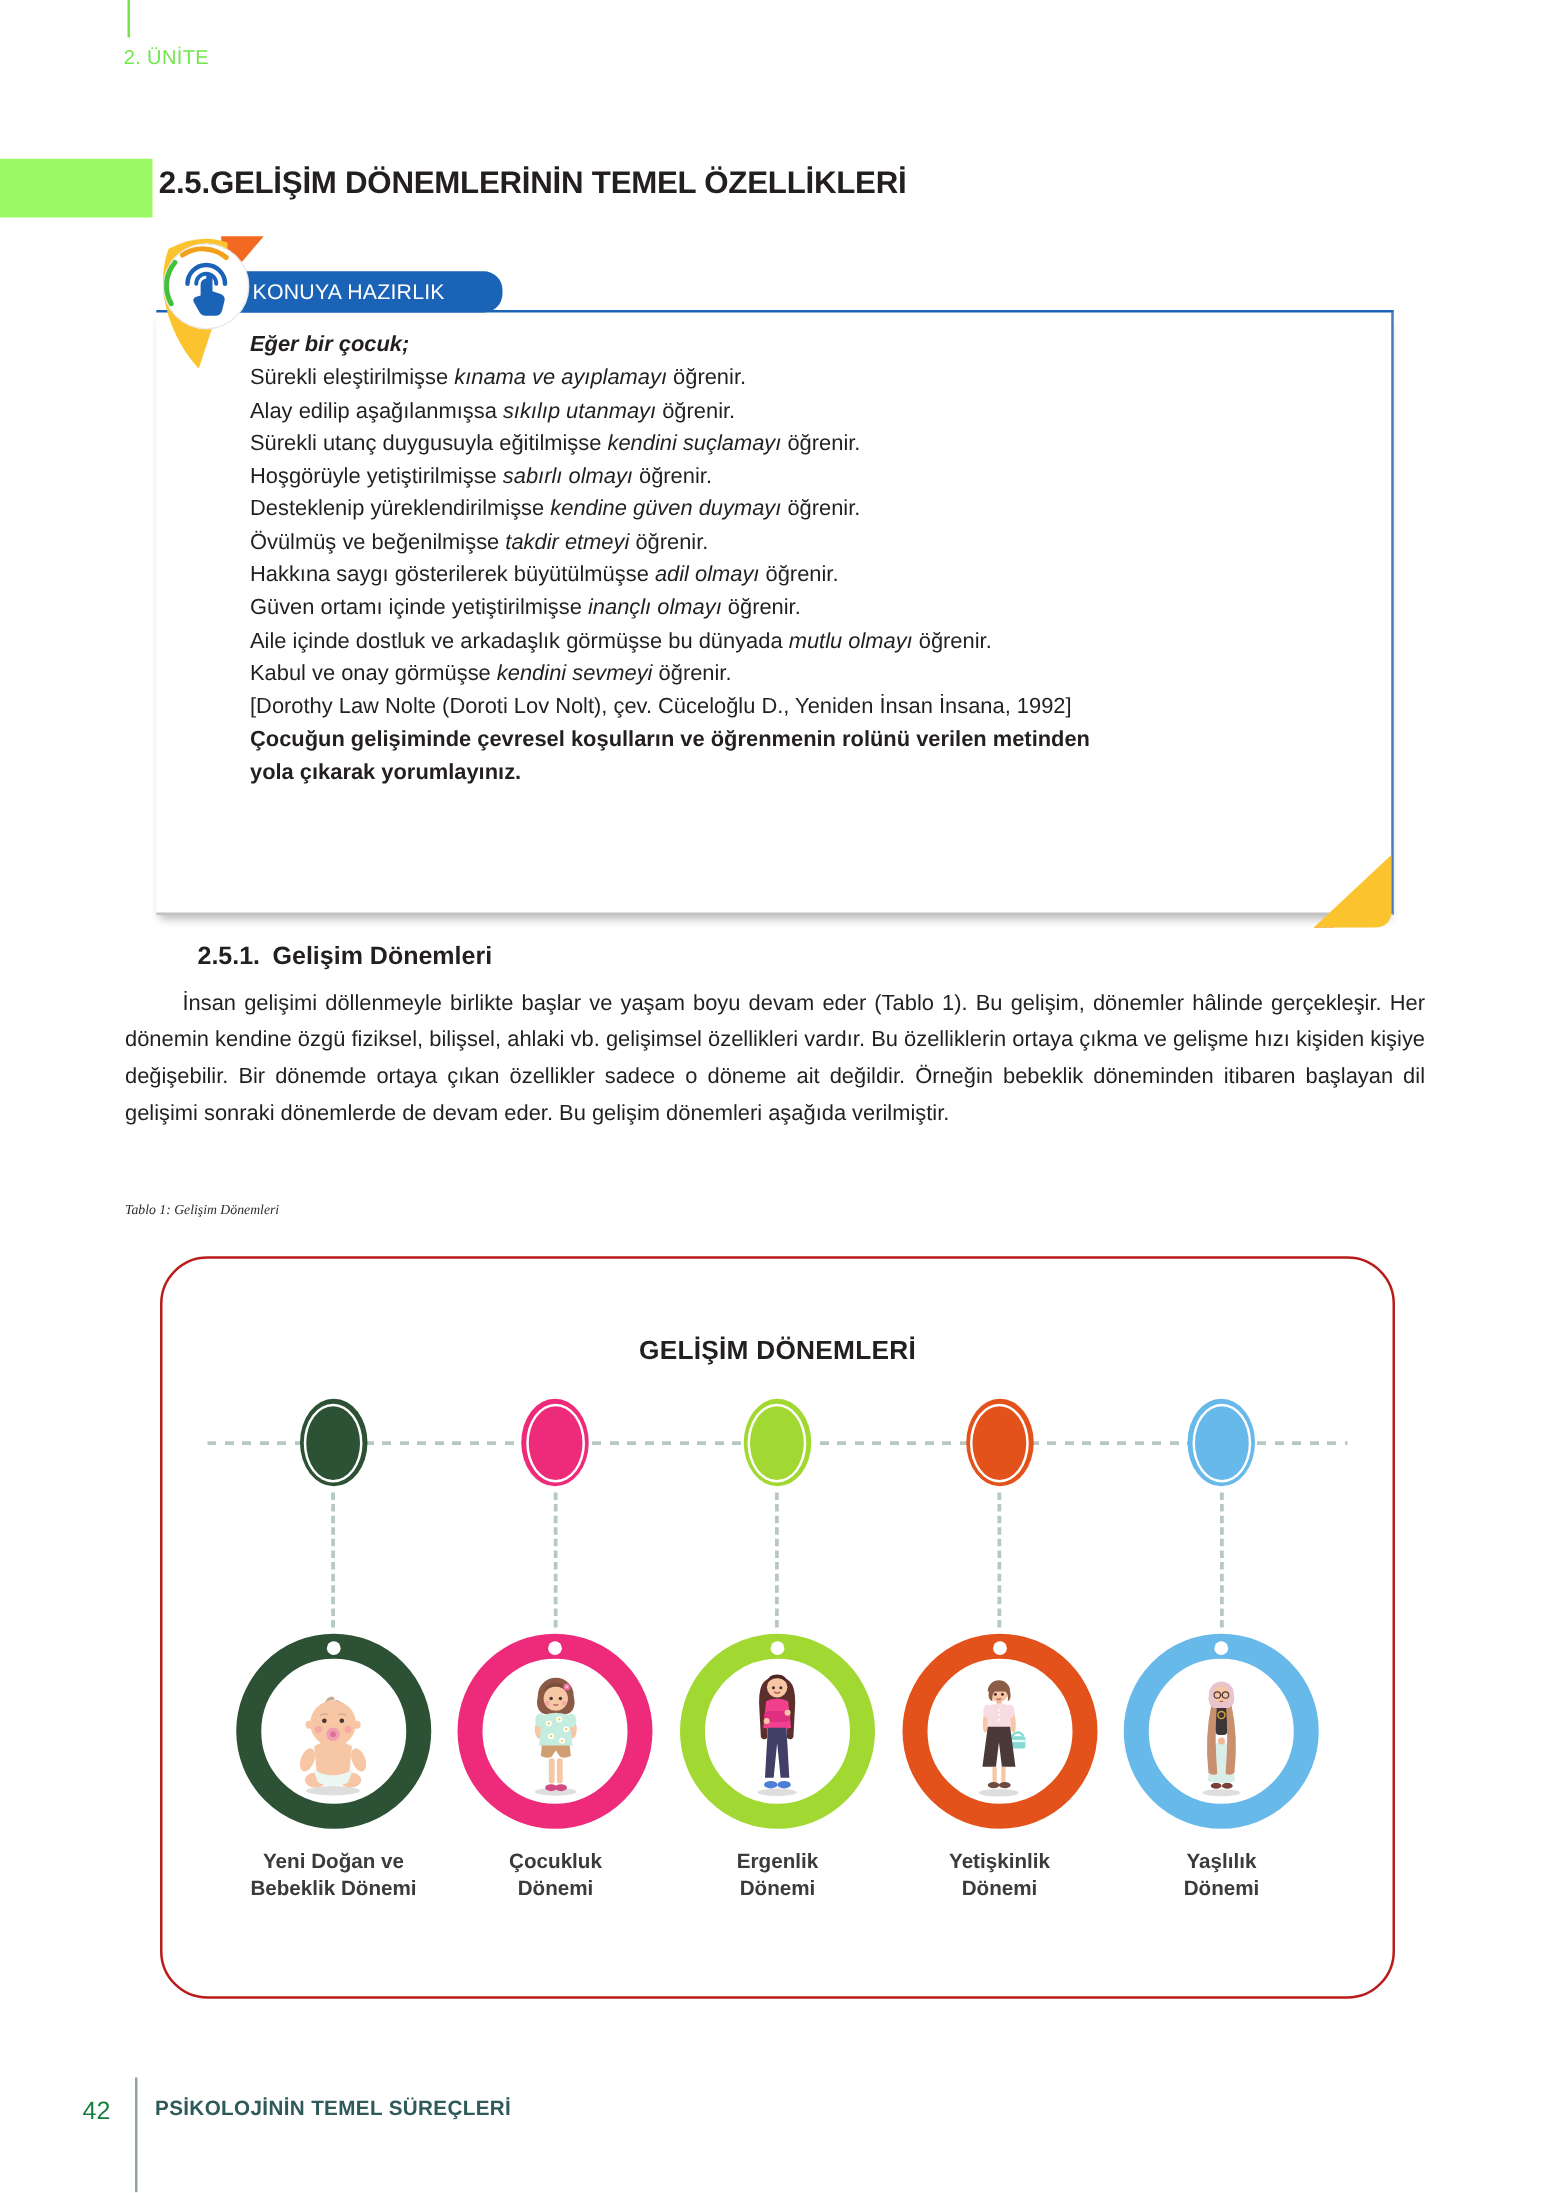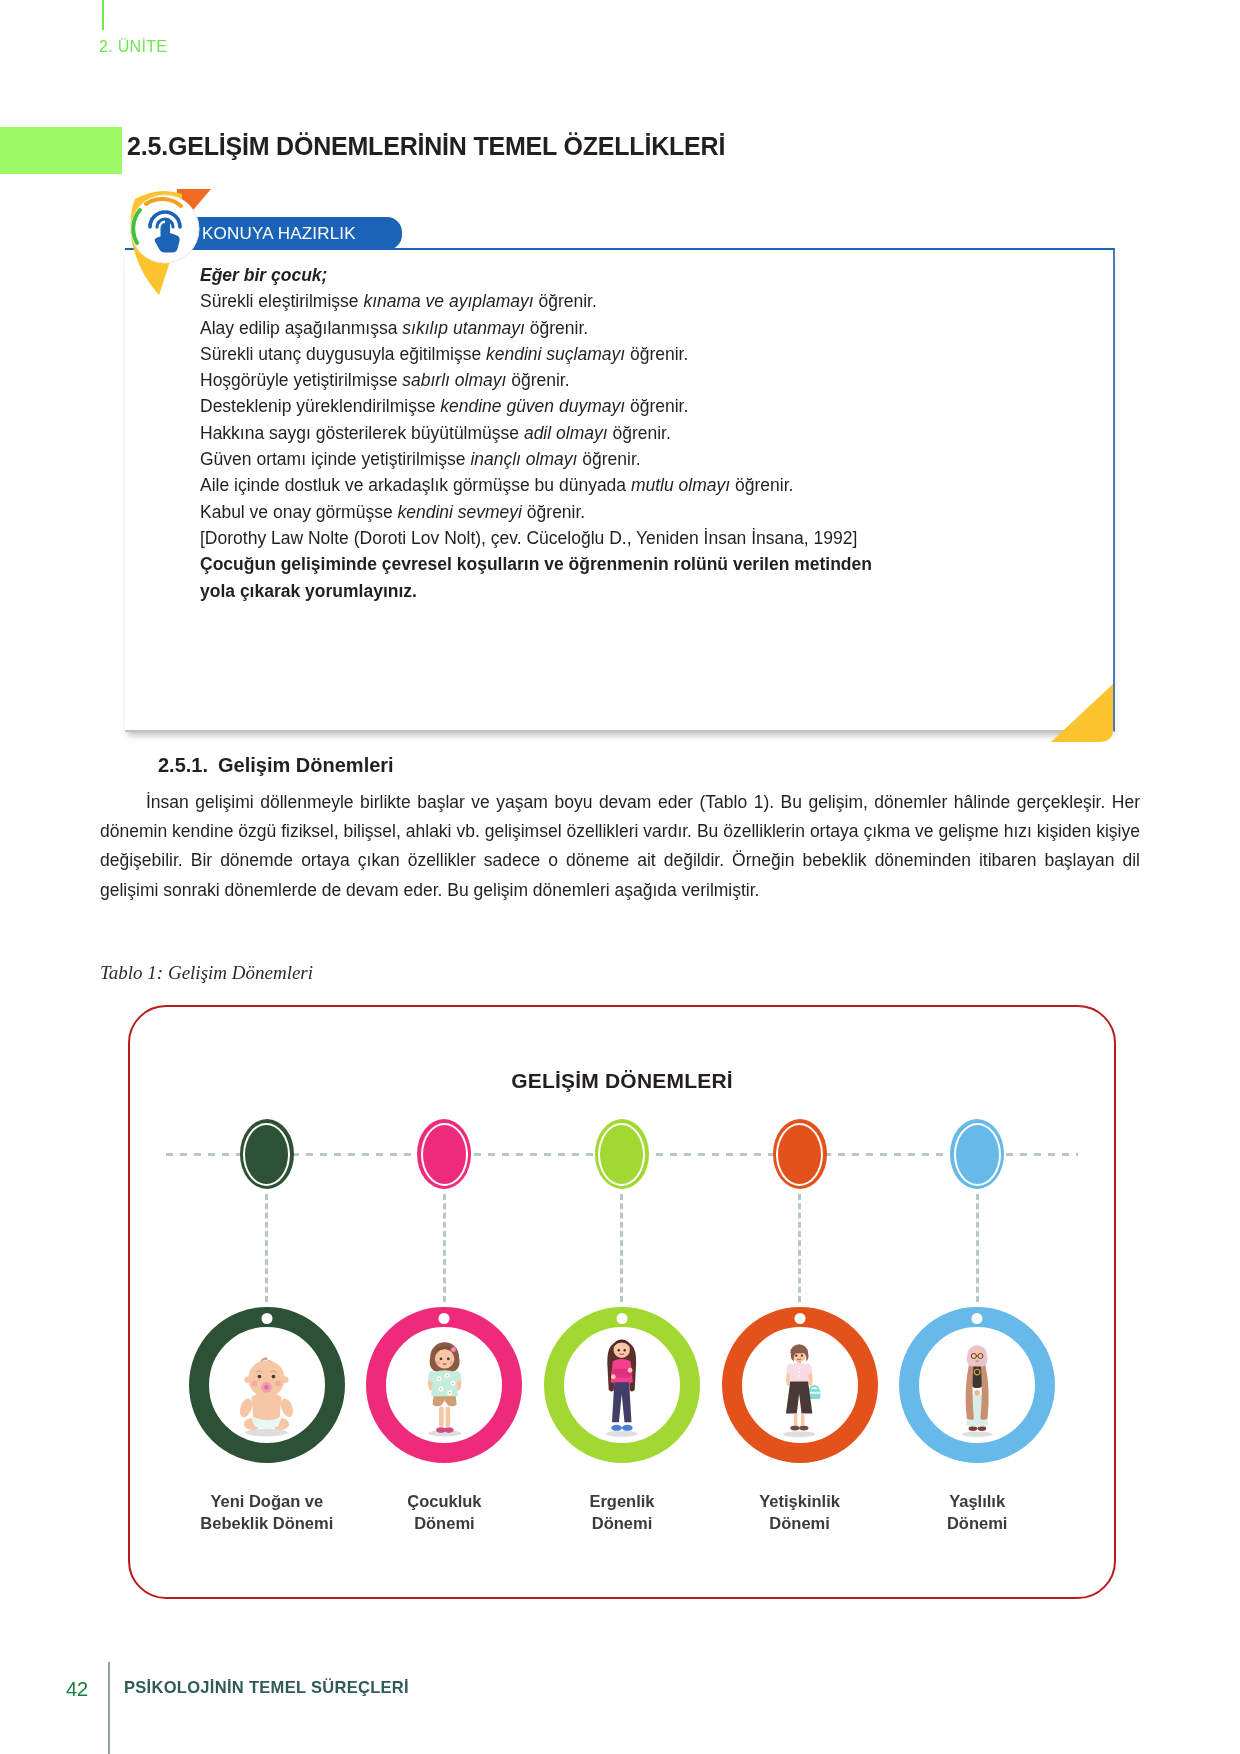--- a/index.html
+++ b/index.html
@@ -29,38 +29,38 @@
   .hz-intro{font-weight:bold;font-style:italic;}
   .hz-line .it{font-style:italic;}
   .hz-question{font-weight:bold;max-width:690px;}
 
   
   .sub-heading{position:absolute;left:158px;top:754px;font-size:20px;font-weight:bold;}
   .sub-heading .num{margin-right:10px;}
   .body-paragraph{position:absolute;left:100px;top:788px;width:1040px;font-size:17.5px;line-height:29.2px;
                   text-align:justify;text-indent:46px;}
   .table-caption{position:absolute;left:100px;top:962px;font-family:"Liberation Serif",serif;
-                 font-style:italic;font-size:19px;color:#2b2b2b;}
+                 font-style:italic;font-size:11px;color:#2b2b2b;}
 
   
   .diagram-box{position:absolute;left:128px;top:1005px;width:984px;height:590px;background:#fff;
                border:2px solid #b91c1c;border-radius:38px;}
   .diagram-title{position:absolute;left:0;right:0;top:62px;text-align:center;font-size:21px;font-weight:bold;letter-spacing:.2px;}
   .dotline{position:absolute;left:36px;right:36px;top:146px;height:3px;
            background:repeating-linear-gradient(to right,#b7c8c0 0 7px,transparent 7px 14px);}
   .stages{position:absolute;left:48px;right:48px;top:112px;display:flex;}
   .stage-col{flex:1;display:flex;flex-direction:column;align-items:center;}
   .node-ellipse{position:relative;width:54px;height:70px;border-radius:50%;}
   .node-inner{position:absolute;inset:3.5px;border:2.5px solid #fff;border-radius:50%;}
   .connector{height:108px;width:0;border-left:3px dashed #b7c8c0;margin:5px 0;}
   .stage-ring{position:relative;width:116px;height:116px;border:20px solid #000;border-radius:50%;background:#fff;}
   .ring-dot{position:absolute;top:-14px;left:50%;transform:translateX(-50%);width:11px;height:11px;background:#fff;border-radius:50%;}
   .fig{position:absolute;inset:0;display:flex;align-items:flex-end;justify-content:center;padding-bottom:5px;}
   .fig svg{display:block;}
-  .stage-label{margin-top:28px;text-align:center;font-weight:bold;font-size:16.5px;line-height:21.5px;color:#3b3b3a;}
+  .stage-label{margin-top:16px;text-align:center;font-weight:bold;font-size:16.5px;line-height:21.5px;color:#3b3b3a;}
 
   
   .footer-num{position:absolute;left:66px;top:1678px;width:30px;text-align:left;font-size:20px;color:#15803d;}
   .footer-divider{position:absolute;left:108px;top:1662px;width:2px;height:92px;background:#93a19d;}
   .footer-title{position:absolute;left:124px;top:1678px;font-size:16.5px;font-weight:600;letter-spacing:.3px;color:#2e5a57;}
 </style>
 </head>
 <body>
 
 <div class="page">
@@ -93,20 +93,21 @@
   </div>
 
   <div class="hz-text">
     <div class="hz-intro">Eğer bir çocuk;</div>
     <div>
         <div class="hz-line"><span>Sürekli eleştirilmişse </span><span class="it">kınama ve ayıplamayı</span><span> öğrenir.</span></div>
         <div class="hz-line"><span>Alay edilip aşağılanmışsa </span><span class="it">sıkılıp utanmayı</span><span> öğrenir.</span></div>
         <div class="hz-line"><span>Sürekli utanç duygusuyla eğitilmişse </span><span class="it">kendini suçlamayı</span><span> öğrenir.</span></div>
         <div class="hz-line"><span>Hoşgörüyle yetiştirilmişse </span><span class="it">sabırlı olmayı</span><span> öğrenir.</span></div>
         <div class="hz-line"><span>Desteklenip yüreklendirilmişse </span><span class="it">kendine güven duymayı</span><span> öğrenir.</span></div>
+        <div class="hz-line"><span>Övülmüş ve beğenilmişse </span><span class="it">takdir etmeyi</span><span> öğrenir.</span></div>
         <div class="hz-line"><span>Hakkına saygı gösterilerek büyütülmüşse </span><span class="it">adil olmayı</span><span> öğrenir.</span></div>
         <div class="hz-line"><span>Güven ortamı içinde yetiştirilmişse </span><span class="it">inançlı olmayı</span><span> öğrenir.</span></div>
         <div class="hz-line"><span>Aile içinde dostluk ve arkadaşlık görmüşse bu dünyada </span><span class="it">mutlu olmayı</span><span> öğrenir.</span></div>
         <div class="hz-line"><span>Kabul ve onay görmüşse </span><span class="it">kendini sevmeyi</span><span> öğrenir.</span></div>
       </div>
     <div class="hz-source">[Dorothy Law Nolte (Doroti Lov Nolt), çev. Cüceloğlu D., Yeniden İnsan İnsana, 1992]</div>
     <div class="hz-question">Çocuğun gelişiminde çevresel koşulların ve öğrenmenin rolünü verilen metinden yola çıkarak yorumlayınız.</div>
   </div>
 
   <div class="hz-fold">

